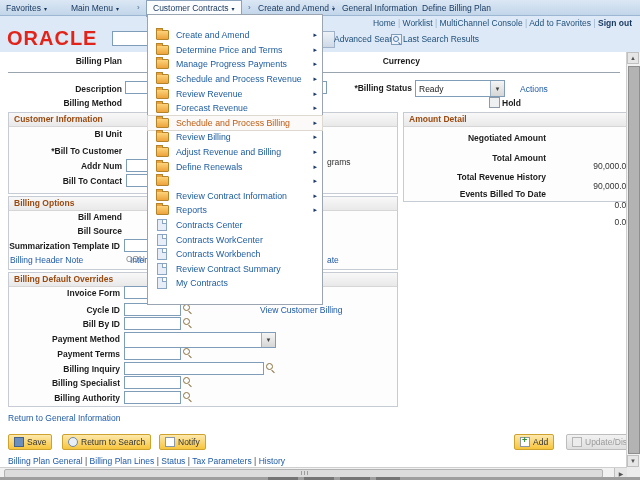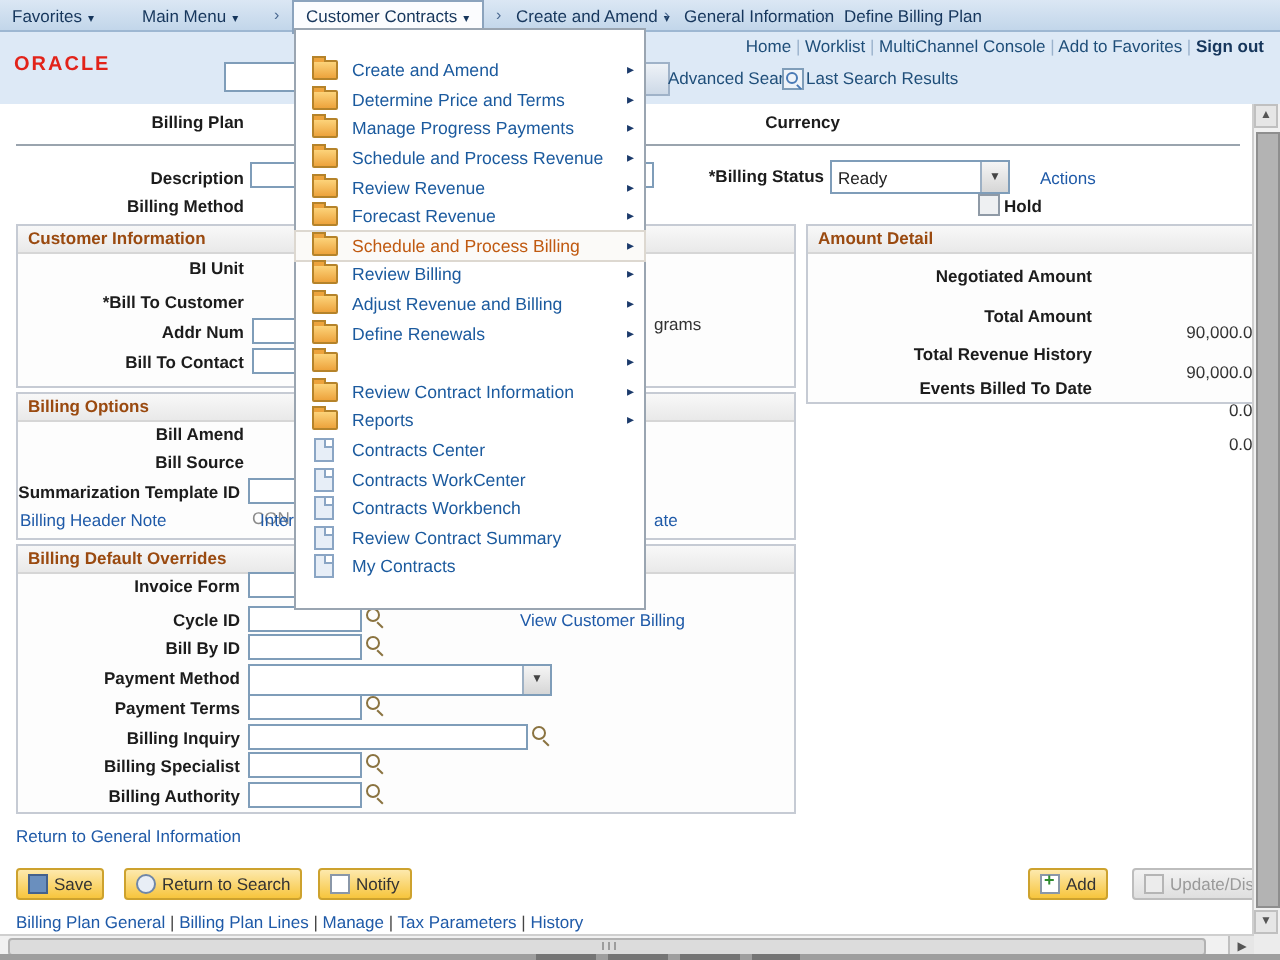--- a/index.html
+++ b/index.html
@@ -12,21 +12,21 @@
   .bc .caret{font-size:6px;color:#16365c;margin-left:3px;}
   .bc-sep{position:absolute;top:3px;font-size:8px;color:#4a6890;}
   .bc-selected{top:0;background:#fbfcfe;border:1px solid #8ba3bd;border-bottom:none;
                padding:2px 6px 4px 6px;z-index:55;}
   
   #hdr{position:absolute;left:0;top:15px;width:640px;height:37px;background:#dde9f6;z-index:10;}
   #hdrlinks{position:absolute;top:3px;right:8px;font-size:8.5px;color:#1f4e79;white-space:nowrap;}
   #hdrlinks span.hl-item{cursor:pointer;}
   #hdrlinks span.hl-item + span.hl-item::before{content:"  |  ";color:#9ab2cc;font-weight:normal;}
   #hdrlinks .bold{font-weight:bold;color:#16365c;}
-  #logo{position:absolute;left:7px;top:12px;font-size:10px;font-weight:bold;color:#e2231a;
+  #logo{position:absolute;left:7px;top:12px;font-size:20px;font-weight:bold;color:#e2231a;
         letter-spacing:1px;}
   .inp{position:absolute;background:#fff;border:1px solid #7f9db9;height:11px;}
   #searchbtn{position:absolute;left:322px;top:16px;width:11px;height:15px;background:linear-gradient(#eef2f7,#cdd9e7);border:1px solid #9fb2c8;}
   .hlink{position:absolute;font-size:8.5px;color:#1f4e79;cursor:pointer;white-space:nowrap;}
   #lsr-icon{position:absolute;left:391px;top:19px;width:9px;height:9px;border:1px solid #7f9db9;background:#eef3f9;}
   #lsr-icon::before{content:'';position:absolute;left:1px;top:1px;width:4px;height:4px;border:1px solid #4a7ab5;border-radius:50%;}
   #lsr-icon::after{content:'';position:absolute;right:0px;bottom:0px;width:3px;height:1px;background:#4a7ab5;transform:rotate(45deg);}
   
   .lbl{position:absolute;font-size:8.5px;font-weight:bold;color:#1c1c1c;text-align:right;white-space:nowrap;}
   .val{position:absolute;font-size:8.5px;color:#333;white-space:nowrap;margin-top:28px;}
@@ -234,21 +234,21 @@
   <div class="btn" style="left:514px">
       <span class="bicon i-add"></span>
       <span>Add</span>
     </div>
   <div class="btn disabled" style="left:566px">
       <span class="bicon i-upd"></span>
       <span>Update/Display</span>
     </div>
 
   <div id="pagelinks">
-    <span class="pl">Billing Plan General</span><span class="pl">Billing Plan Lines</span><span class="pl">Manage</span><span class="pl">Tax Parameters</span><span class="pl">History</span>
+    <span class="pl">Billing Plan General</span><span class="pl">Billing Plan Lines</span><span class="pl">Status</span><span class="pl">Tax Parameters</span><span class="pl">History</span>
   </div>
 
   <div id="menu">
     <div class="mi">
         <span class="ficon"></span>
         <span class="mi-label">Create and Amend</span>
         <span class="mi-arrow">▸</span>
       </div>
     <div class="mi">
         <span class="ficon"></span>

